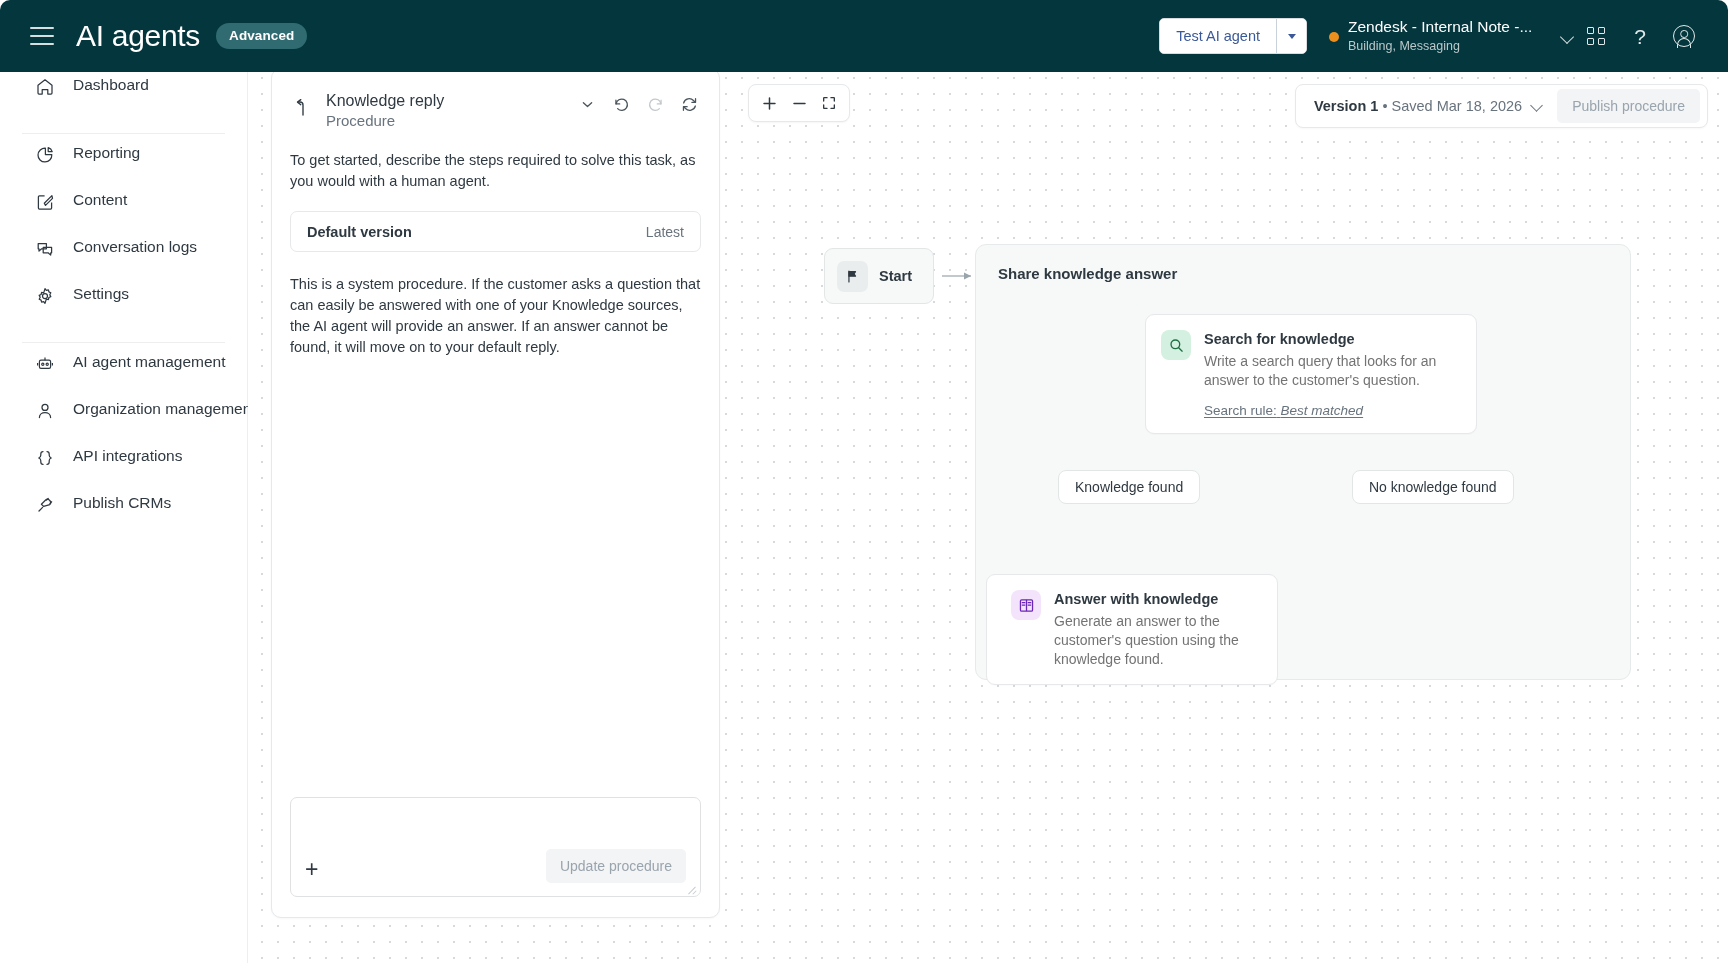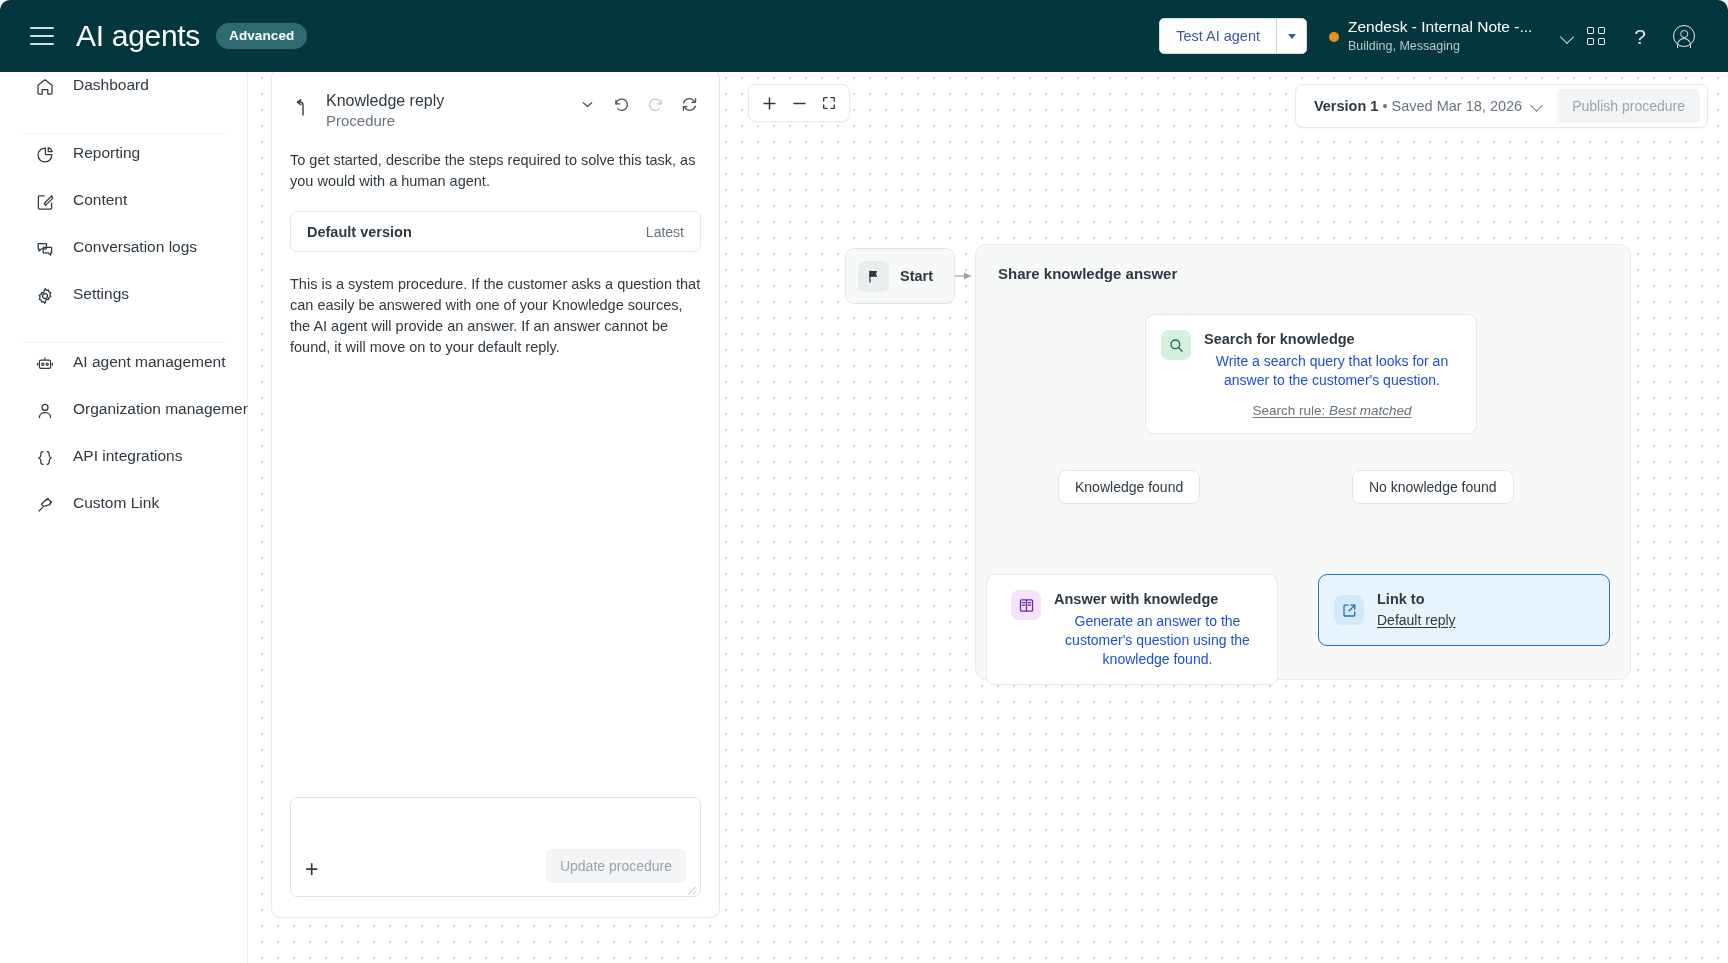--- a/index.html
+++ b/index.html
@@ -415,21 +415,21 @@
     border-radius: 5px;
     font-size: 14px;
     font-family: inherit;
     padding: 9px 15px;
     cursor: default;
     white-space: nowrap;
   }
 
   .node-start {
     position: absolute;
-    left: 597px; top: 184px;
+    left: 576px; top: 184px;
     width: 110px; height: 56px;
     background: #f7f9f9;
     border: 1px solid #e2e6e7;
     border-radius: 9px;
     display: flex; align-items: center;
     padding-left: 12px;
     gap: 11px;
     cursor: pointer;
   }
   .start-ico {
@@ -472,24 +472,23 @@
     border-radius: 8px;
     flex: 0 0 auto;
     display: flex; align-items: center; justify-content: center;
   }
   .card-body { min-width: 0; }
   .card-title {
     font-size: 14.5px; font-weight: 700; color: #2f3941;
     line-height: 19px;
   }
   .card-desc {
-    font-size: 14px; color: #1d4ed8;
+    font-size: 14px; color: #737373;
     line-height: 19px;
     margin-top: 3px;
-    text-align: center;
   }
   .card-meta {
     font-size: 13.5px;
     color: #68737d;
     margin-top: 13px;
     text-decoration: underline;
     text-underline-offset: 2px;
   }
   .card-meta i { font-style: italic; }
 
@@ -671,21 +670,21 @@
         <span class="nav-label">API integrations</span>
       </div>
 
       <div class="nav-item">
         <span class="nav-icon">
           <svg width="20" height="20" viewBox="0 0 20 20" fill="none" stroke="currentColor" stroke-width="1.25">
             <path d="M7.6 12.4 4 16M13.2 3.4l-1.6 1.6M16.6 6.8 15 8.4" stroke-linecap="round"></path>
             <path d="M8.6 11.4 6.4 9.2l4-4a2.9 2.9 0 0 1 4.1 0l.3.3a2.9 2.9 0 0 1 0 4.1z" stroke-linejoin="round"></path>
           </svg>
         </span>
-        <span class="nav-label">Custom Link</span>
+        <span class="nav-label">Publish CRMs</span>
       </div>
     </div>
   </div>
 
   <div class="canvas">
 
     <svg class="flow-svg">
 
       <line x1="694" y1="212" x2="723" y2="212" stroke="#9aa5ab" stroke-width="1.2"></line>
       <path d="M723 212 L716 208.6 L716 215.4 Z" fill="#9aa5ab"></path>
@@ -726,21 +725,21 @@
     <div class="card card-search">
       <span class="card-ico" style="background:#d4f0e0;">
         <svg width="17" height="17" viewBox="0 0 18 18" fill="none" stroke="#1d6f42" stroke-width="1.4">
           <circle cx="7.8" cy="7.8" r="4.6"></circle>
           <path d="M11.3 11.3 15 15" stroke-linecap="round"></path>
         </svg>
       </span>
       <span class="card-body">
         <span class="card-title">Search for knowledge</span>
         <span class="card-desc" style="display:block;">Write a search query that looks for an answer to the customer's question.</span>
-        <span class="card-meta" style="display:block;text-align:center;">
+        <span class="card-meta" style="display:block;">
           <span>Search rule:</span>
           <i>Best matched</i>
         </span>
       </span>
     </div>
 
     <div class="pill pill-found">Knowledge found</div>
     <div class="pill pill-notfound">No knowledge found</div>
 
     <div class="card card-answer">
@@ -750,32 +749,20 @@
           <path d="M9 3v12"></path>
           <path d="M4.5 6h2.8M4.5 8.6h2.8M10.7 6h2.8M10.7 8.6h2.8" stroke-linecap="round"></path>
         </svg>
       </span>
       <span class="card-body">
         <span class="card-title">Answer with knowledge</span>
         <span class="card-desc" style="display:block;">Generate an answer to the customer's question using the knowledge found.</span>
       </span>
     </div>
 
-    <div class="card card-link">
-      <span class="card-ico" style="background:#d4e9f7;">
-        <svg width="17" height="17" viewBox="0 0 18 18" fill="none" stroke="#1f73b7" stroke-width="1.4">
-          <path d="M7.4 3.4H4.2A1 1 0 0 0 3.2 4.4v9.4a1 1 0 0 0 1 1h9.4a1 1 0 0 0 1-1v-3.2" stroke-linecap="round" stroke-linejoin="round"></path>
-          <path d="M10.4 3.4h4.2v4.2M14.6 3.4 8.4 9.6" stroke-linecap="round" stroke-linejoin="round"></path>
-        </svg>
-      </span>
-      <span class="card-body">
-        <span class="link-title" style="display:block;">Link to</span>
-        <span class="link-sub" style="display:block;">Default reply</span>
-      </span>
-    </div>
 
     <div class="panel">
       <div class="panel-head">
         <span class="back-arrow">
           <svg width="18" height="20" viewBox="0 0 18 20" fill="none" stroke="#2f3941" stroke-width="1.35">
             <path d="M9 17V7a3 3 0 0 0-3-3H4.2" stroke-linecap="round"></path>
             <path d="M6.8 1.6 3.5 4.1l3.3 2.6" stroke-linecap="round" stroke-linejoin="round" fill="none"></path>
           </svg>
         </span>
         <span class="panel-titles">

